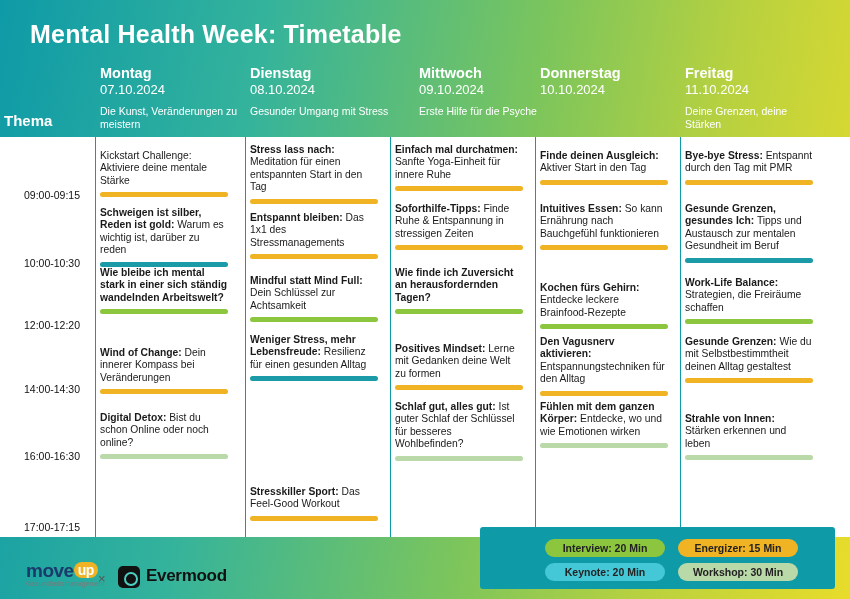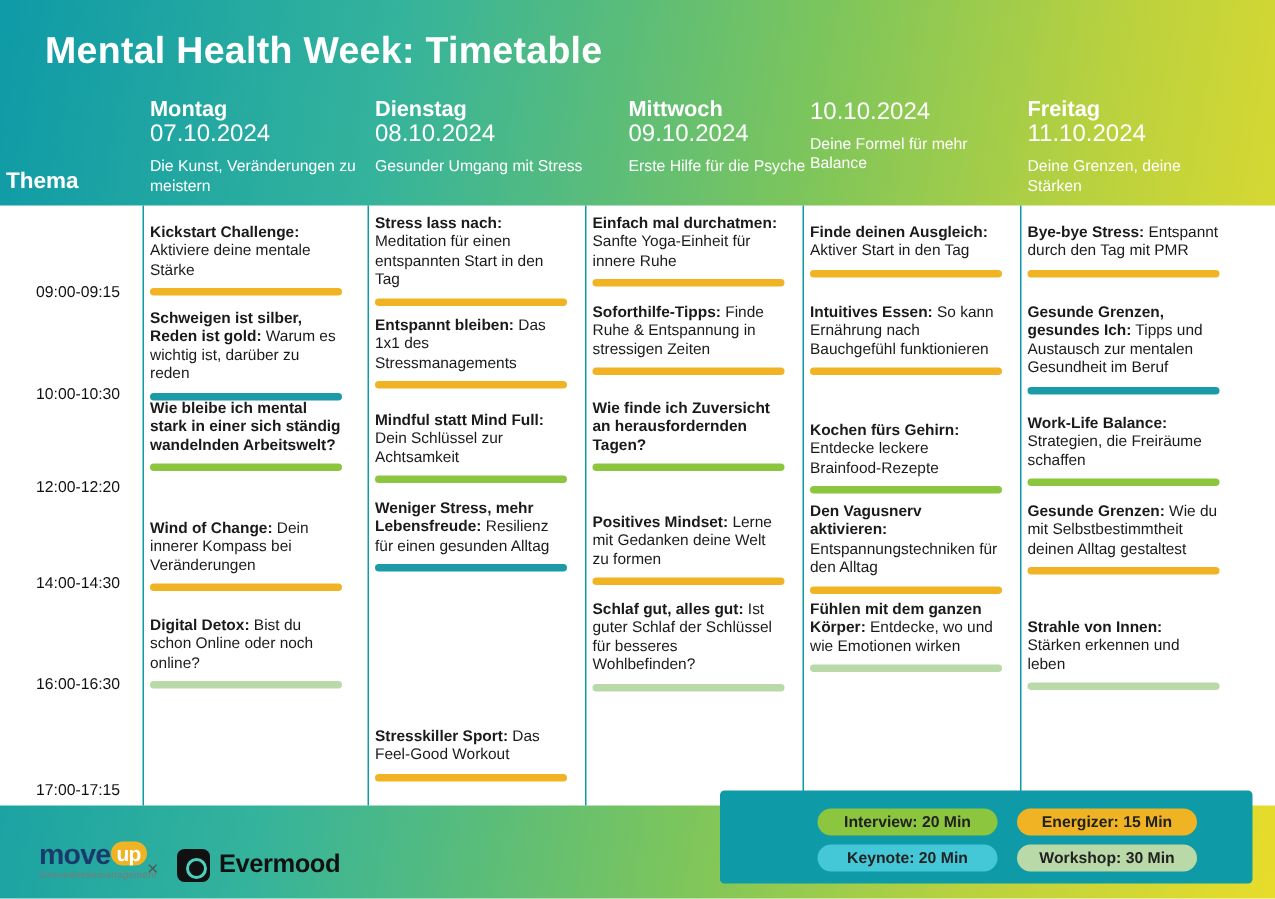--- a/index.html
+++ b/index.html
@@ -34,21 +34,21 @@
     top: 66px;
     width: 140px;
   }
   .col-head .day {
     font-size: 14.5px;
     font-weight: bold;
     color: #ffffff;
     line-height: 15px;
   }
   .col-head .date {
-    font-size: 16px;
+    font-size: 13px;
     color: #ffffff;
     margin-top: 3px;
     line-height: 12px;
   }
   .col-head .topic {
     font-size: 10.5px;
     color: #ffffff;
     margin-top: 9px;
     line-height: 12.5px;
   }
@@ -180,22 +180,22 @@
         <div class="day">Dienstag</div>
         <div class="date">08.10.2024</div>
         <div class="topic">Gesunder Umgang mit Stress</div>
       </div>
       <div class="col-head" style="left: 395px; margin-left: 24px;">
         <div class="day">Mittwoch</div>
         <div class="date">09.10.2024</div>
         <div class="topic">Erste Hilfe für die Psyche</div>
       </div>
       <div class="col-head" style="left: 540px;">
+        <div class="day">Donnerstag</div>
         <div class="date">10.10.2024</div>
-        <div class="topic">Deine Formel für mehr Balance</div>
       </div>
       <div class="col-head" style="left: 685px;">
         <div class="day">Freitag</div>
         <div class="date">11.10.2024</div>
         <div class="topic">Deine Grenzen, deine Stärken</div>
       </div>
     </div>
 
   <div class="board">
     <div id="vlines">
@@ -207,21 +207,21 @@
       </div>
     <div class="timecol" id="timecol">
         <div class="time" style="top: 52px;">09:00-09:15</div>
         <div class="time" style="top: 120px;">10:00-10:30</div>
         <div class="time" style="top: 182px;">12:00-12:20</div>
         <div class="time" style="top: 246px;">14:00-14:30</div>
         <div class="time" style="top: 313px;">16:00-16:30</div>
         <div class="time" style="top: 384px;">17:00-17:15</div>
       </div>
     <div id="cards">
-        <div class="card" style="left: 100px; top: 13px;"><span style="font-weight: bold;">Kickstart Challenge:</span><span> Aktiviere deine mentale Stärke</span><div class="bar" style="background: rgb(240, 179, 35);"></div></div>
+        <div class="card" style="left: 100px; top: 13px;"><span style="font-weight: normal;">Kickstart Challenge:</span><span> Aktiviere deine mentale Stärke</span><div class="bar" style="background: rgb(240, 179, 35);"></div></div>
         <div class="card" style="left: 100px; top: 70px;"><span style="font-weight: bold;">Schweigen ist silber, Reden ist gold:</span><span> Warum es wichtig ist, darüber zu reden</span><div class="bar" style="background: rgb(27, 154, 168);"></div></div>
         <div class="card" style="left: 100px; top: 130px;"><span style="font-weight: bold;">Wie bleibe ich mental stark in einer sich ständig wandelnden Arbeitswelt?</span><span></span><div class="bar" style="background: rgb(140, 198, 63);"></div></div>
         <div class="card" style="left: 100px; top: 210px;"><span style="font-weight: bold;">Wind of Change:</span><span> Dein innerer Kompass bei Veränderungen</span><div class="bar" style="background: rgb(240, 179, 35);"></div></div>
         <div class="card" style="left: 100px; top: 275px;"><span style="font-weight: bold;">Digital Detox:</span><span> Bist du schon Online oder noch online?</span><div class="bar" style="background: rgb(185, 217, 168);"></div></div>
         <div class="card" style="left: 250px; top: 7px;"><span style="font-weight: bold;">Stress lass nach:</span><span> Meditation für einen entspannten Start in den Tag</span><div class="bar" style="background: rgb(240, 179, 35);"></div></div>
         <div class="card" style="left: 250px; top: 75px;"><span style="font-weight: bold;">Entspannt bleiben:</span><span> Das 1x1 des Stressmanagements</span><div class="bar" style="background: rgb(240, 179, 35);"></div></div>
         <div class="card" style="left: 250px; top: 138px;"><span style="font-weight: bold;">Mindful statt Mind Full:</span><span> Dein Schlüssel zur Achtsamkeit</span><div class="bar" style="background: rgb(140, 198, 63);"></div></div>
         <div class="card" style="left: 250px; top: 197px;"><span style="font-weight: bold;">Weniger Stress, mehr Lebensfreude:</span><span> Resilienz für einen gesunden Alltag</span><div class="bar" style="background: rgb(27, 154, 168);"></div></div>
         <div class="card" style="left: 250px; top: 349px;"><span style="font-weight: bold;">Stresskiller Sport:</span><span> Das Feel-Good Workout</span><div class="bar" style="background: rgb(240, 179, 35);"></div></div>
         <div class="card" style="left: 395px; top: 7px;"><span style="font-weight: bold;">Einfach mal durchatmen:</span><span> Sanfte Yoga-Einheit für innere Ruhe</span><div class="bar" style="background: rgb(240, 179, 35);"></div></div>

